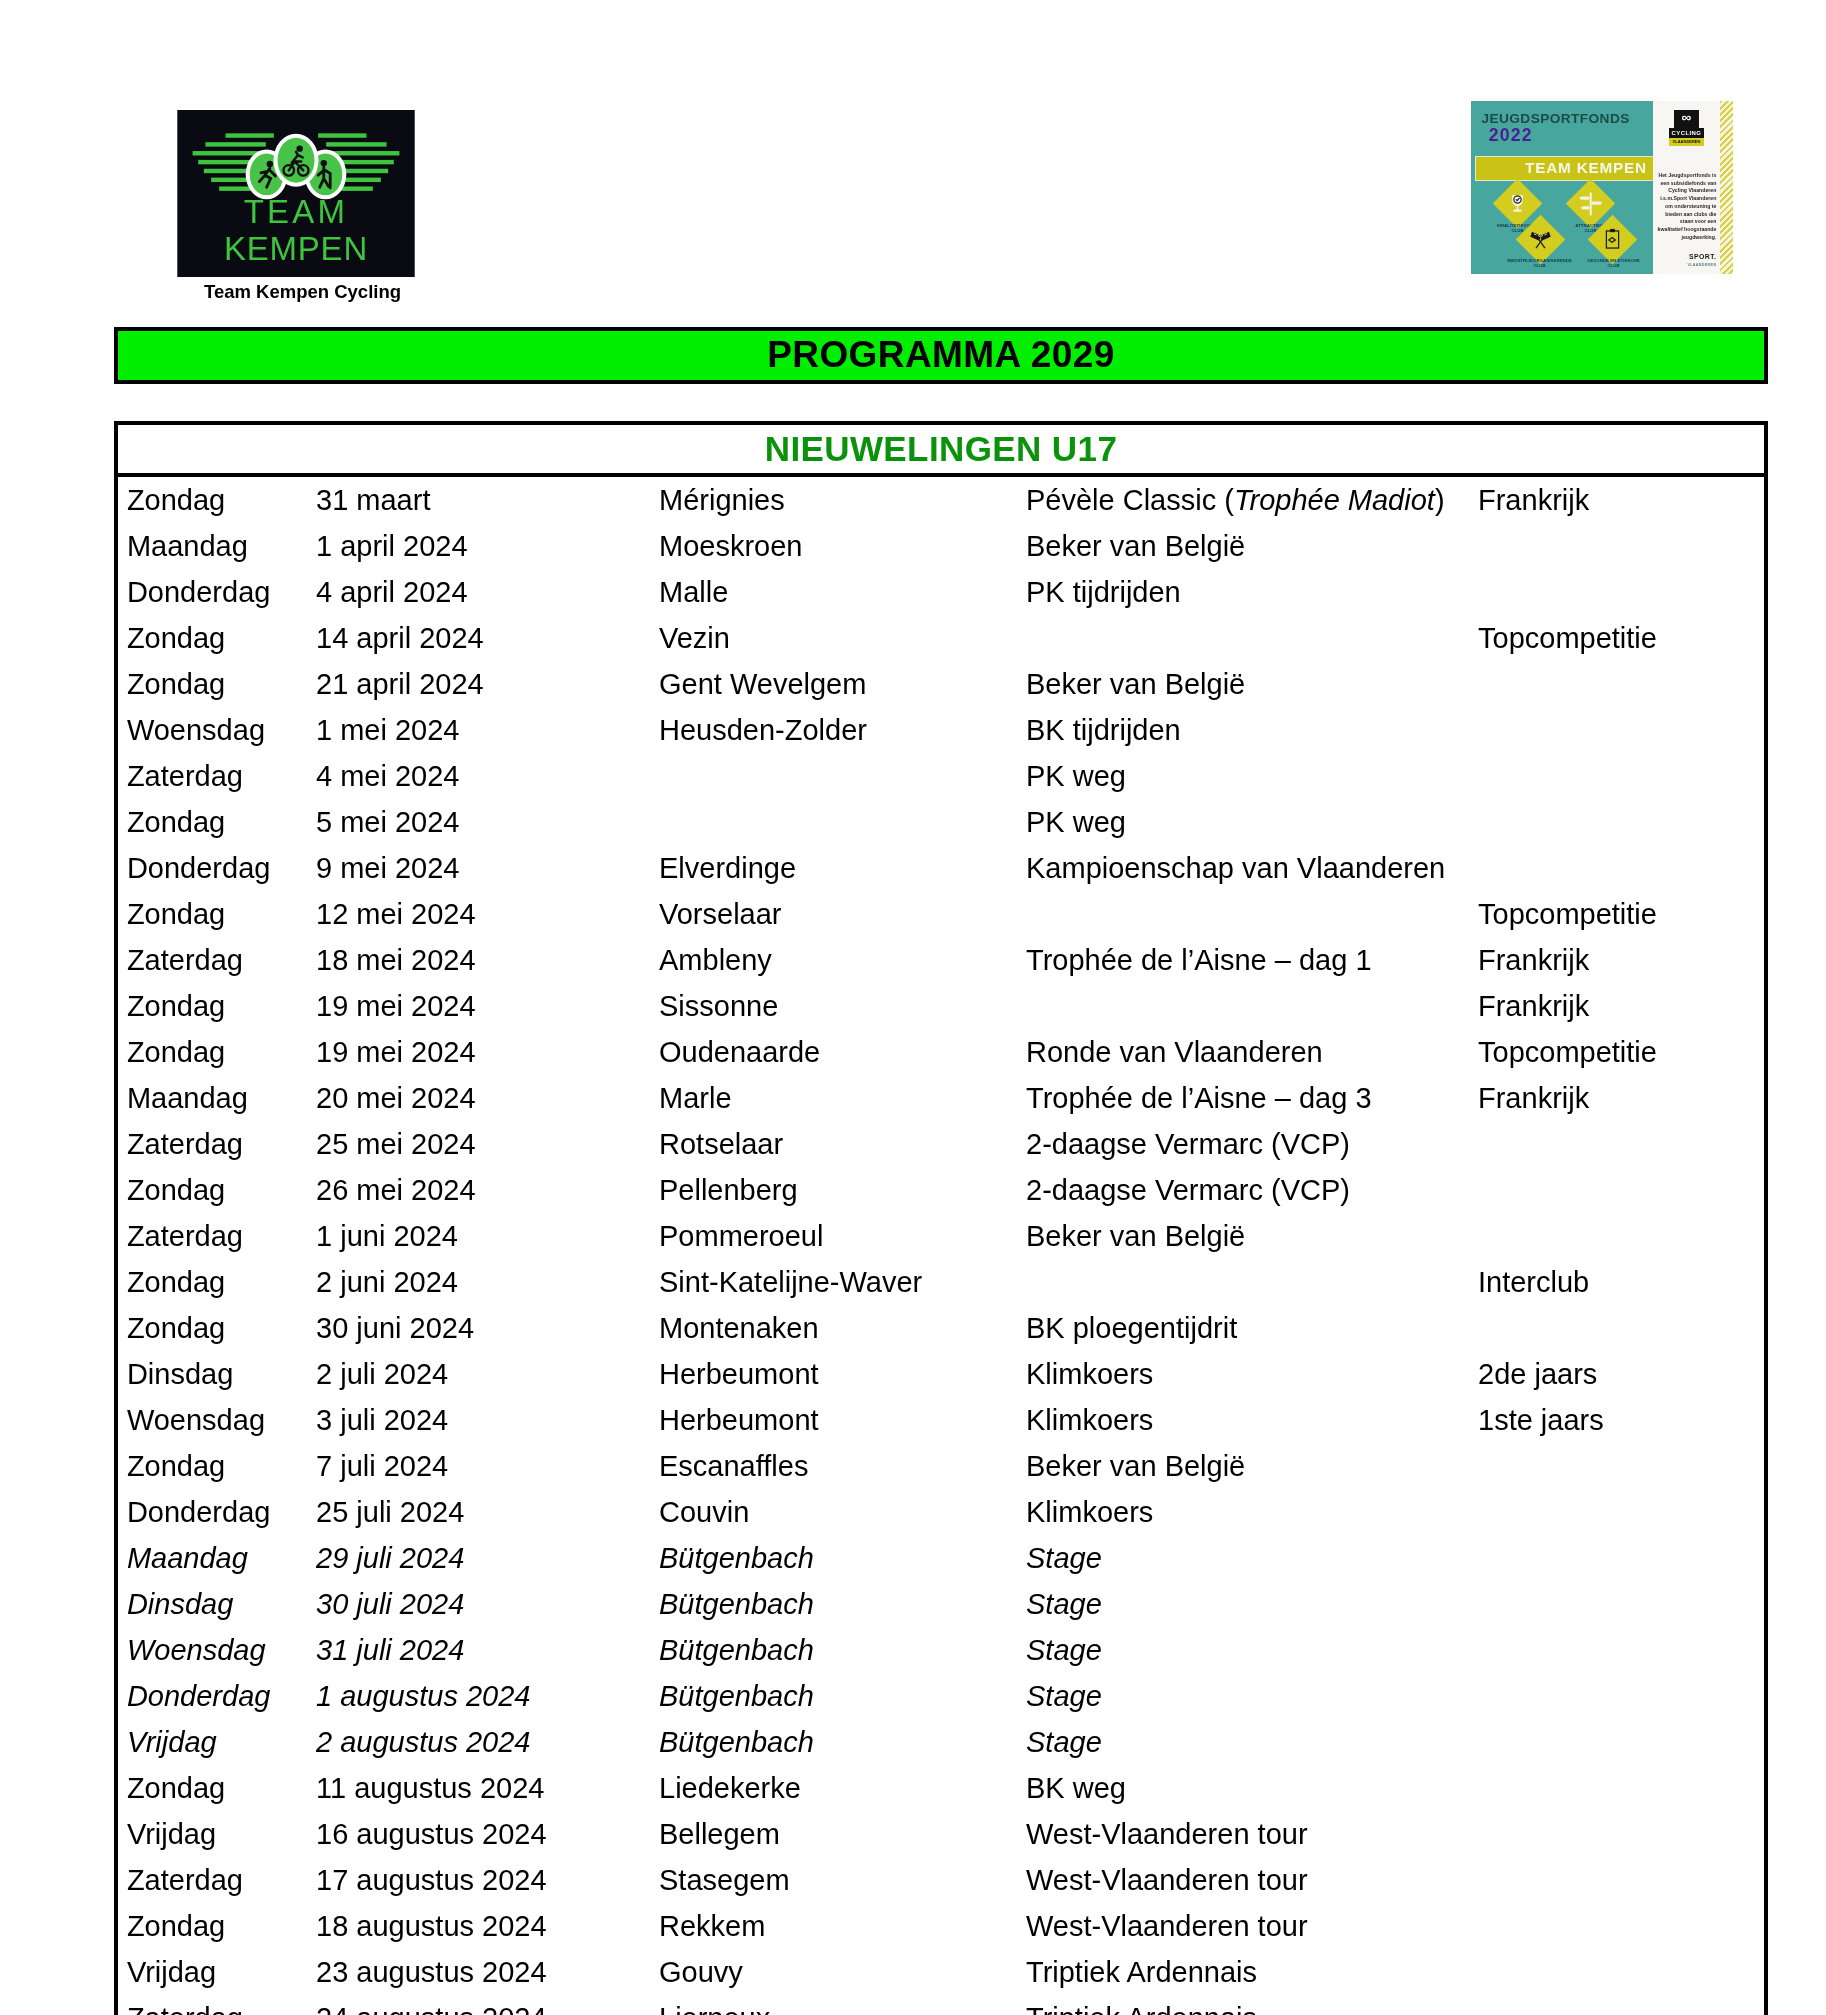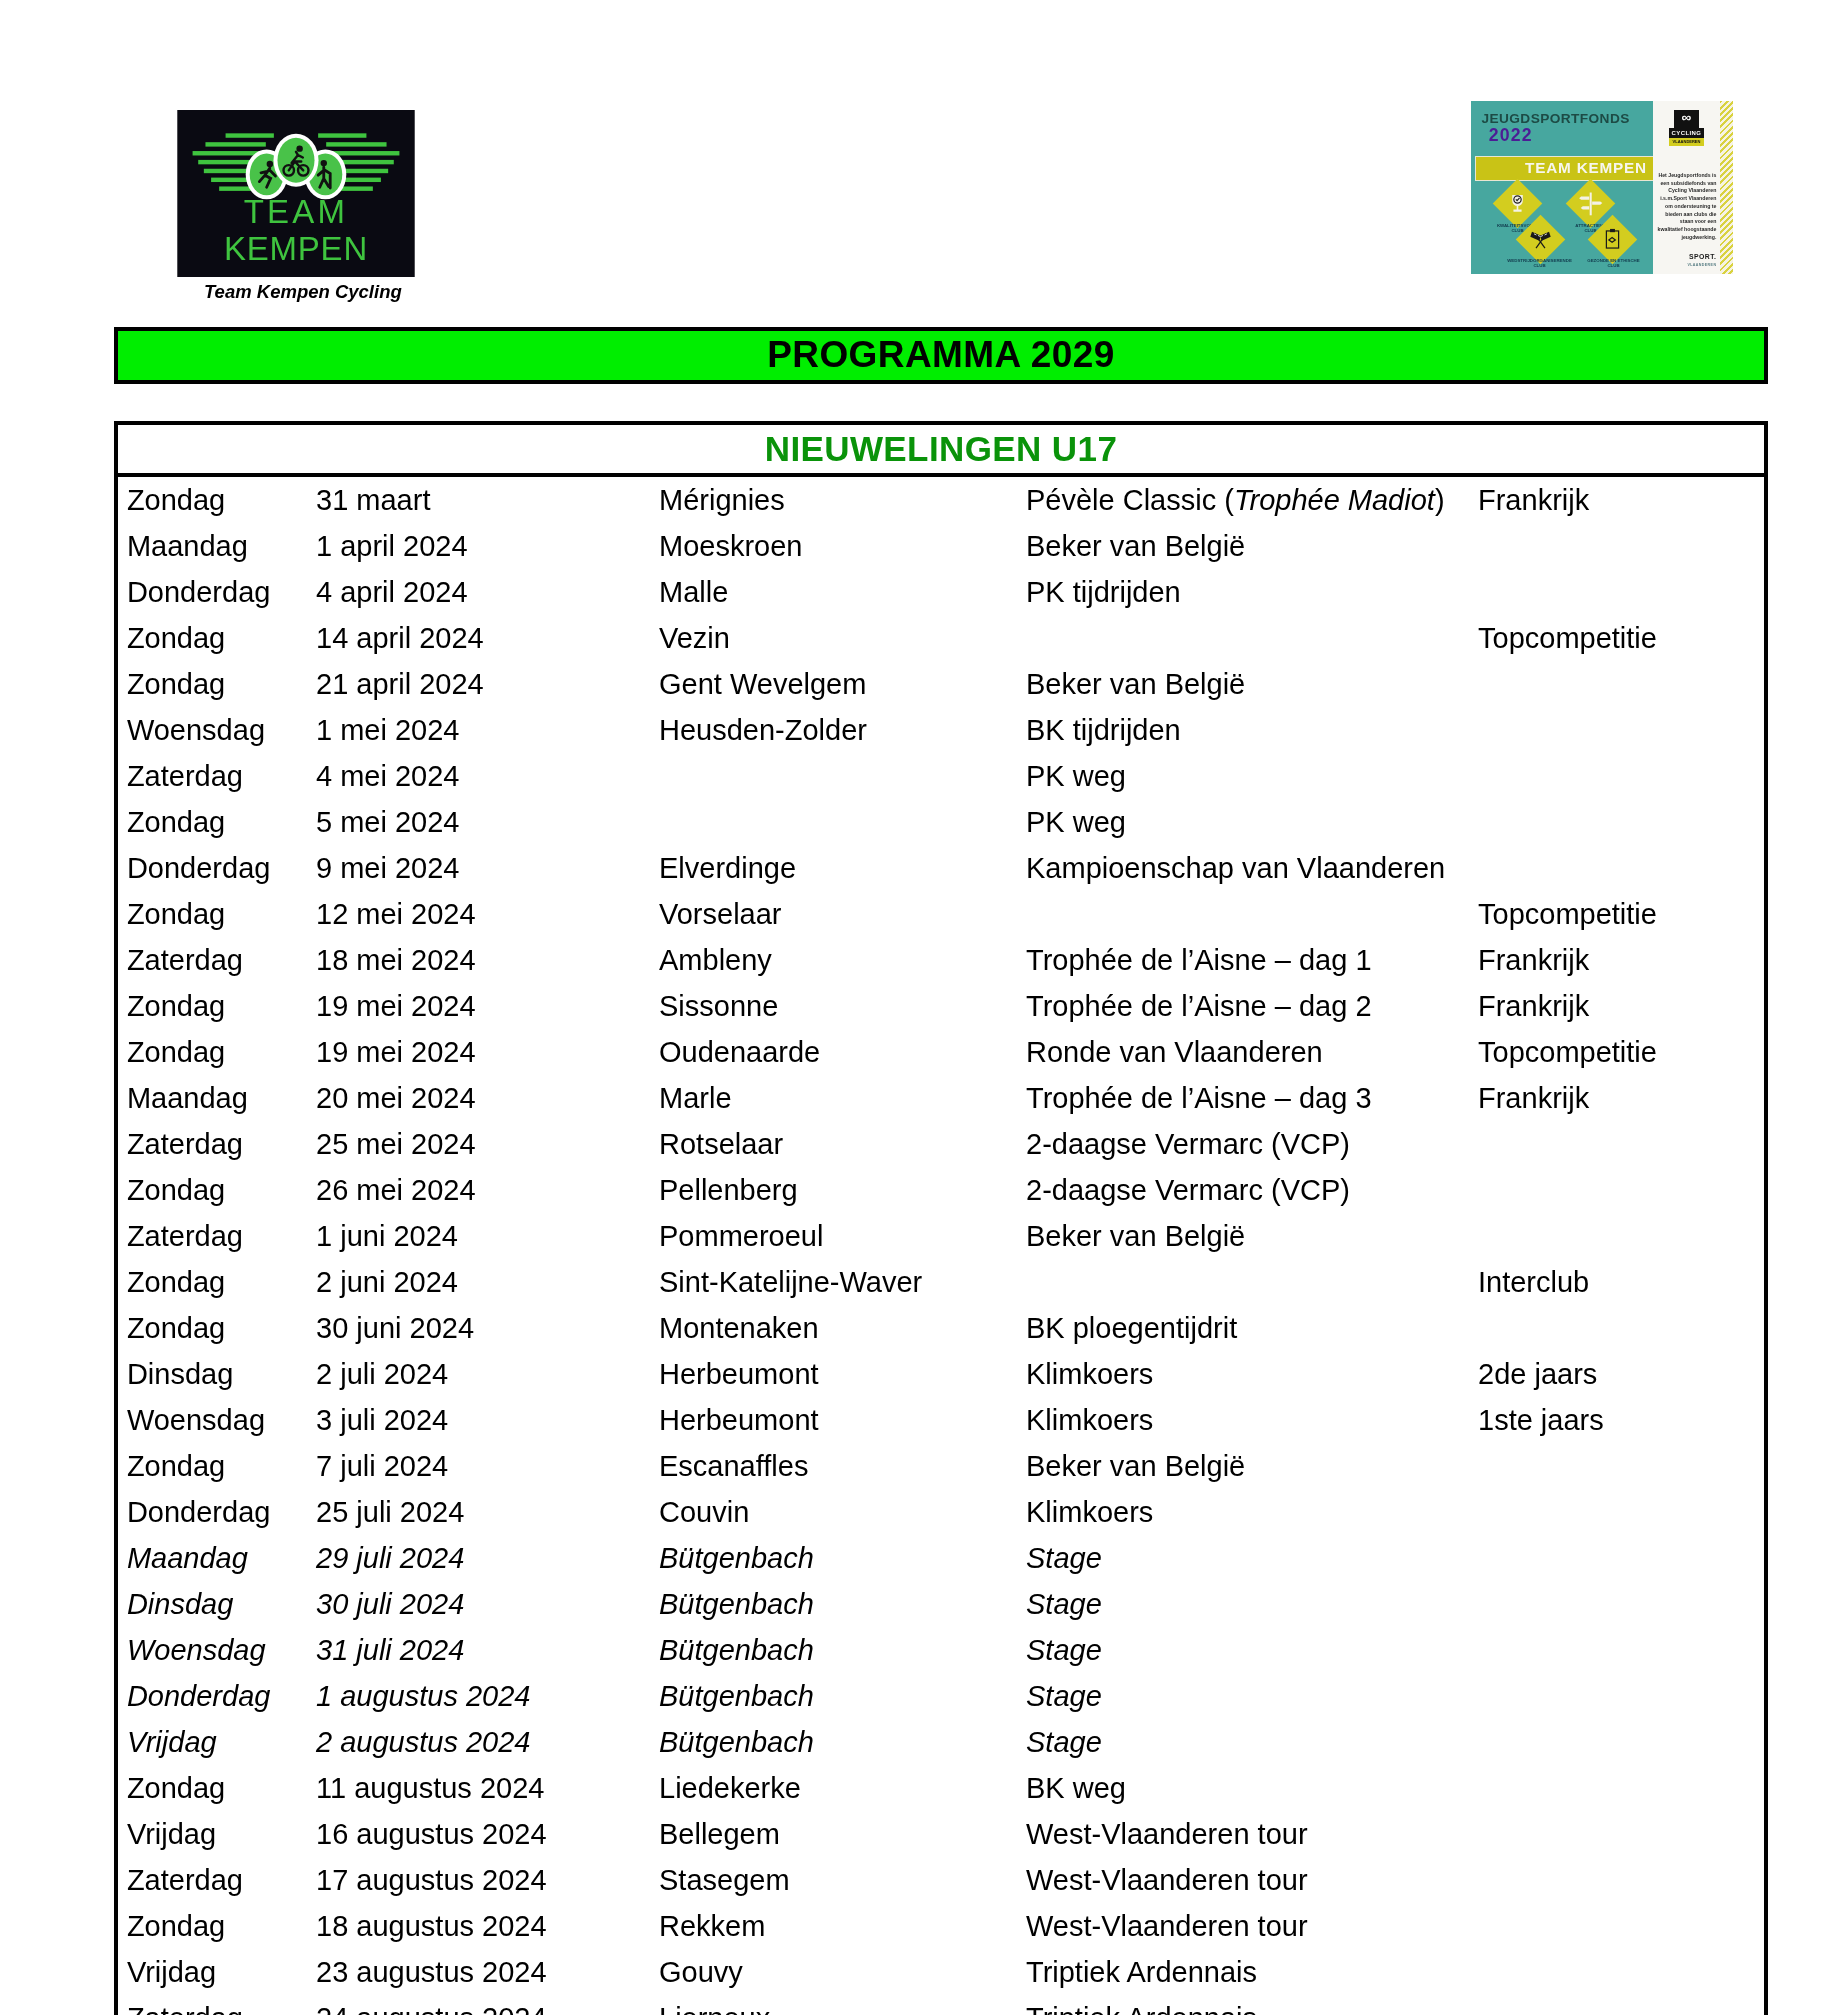--- a/index.html
+++ b/index.html
@@ -8,21 +8,21 @@
     background:#ffffff;
     font-family:"Liberation Sans", sans-serif;
     position:relative;
     color:#000;
   }
   .abs { position:absolute; }
 
   
   #team-logo { left:177px; top:110px; width:238px; height:167px; }
   #logo-caption {
-    left:204px; top:281px; font-size:18.5px; font-weight:bold; font-style:italic;
+    left:204px; top:281px; font-size:18.5px; font-weight:bold; 
     white-space:nowrap;
   }
 
   
   #poster { left:1471px; top:101px; width:262px; height:173px; background:#fff; overflow:hidden; }
   #poster .teal { position:absolute; left:0; top:0; width:182px; height:173px; background:#47a79f; }
   #poster .ptitle { position:absolute; left:10.5px; top:9.7px; font-weight:bold; font-size:13.7px; letter-spacing:0.4px; color:#1d4b45; white-space:nowrap; }
   #poster .pyear  { position:absolute; left:17.7px; top:24px; font-weight:bold; font-size:17.7px; color:#4c1d95; letter-spacing:1.2px; }
   #poster .pband  { position:absolute; left:4px; top:55px; width:172px; height:23.4px; background:#c9c316; border:1.2px solid #e8e6d2;padding-left:24px; }
   #poster .pband span { display:block; text-align:center; line-height:22px; font-weight:bold; font-size:15.3px; color:#f7f6ee; letter-spacing:0.8px; }
@@ -277,21 +277,20 @@
         <span class="cell c1">Zaterdag</span>
         <span class="cell c2">18 mei 2024</span>
         <span class="cell c3">Ambleny</span>
         <span class="cell c4">Trophée de l’Aisne – dag 1</span>
         <span class="cell c5">Frankrijk</span>
       </div>
       <div class="trow">
         <span class="cell c1">Zondag</span>
         <span class="cell c2">19 mei 2024</span>
         <span class="cell c3">Sissonne</span>
-        <span class="cell c4">Trophée de l’Aisne – dag 2</span>
         <span class="cell c5">Frankrijk</span>
       </div>
       <div class="trow">
         <span class="cell c1">Zondag</span>
         <span class="cell c2">19 mei 2024</span>
         <span class="cell c3">Oudenaarde</span>
         <span class="cell c4">Ronde van Vlaanderen</span>
         <span class="cell c5">Topcompetitie</span>
       </div>
       <div class="trow">

